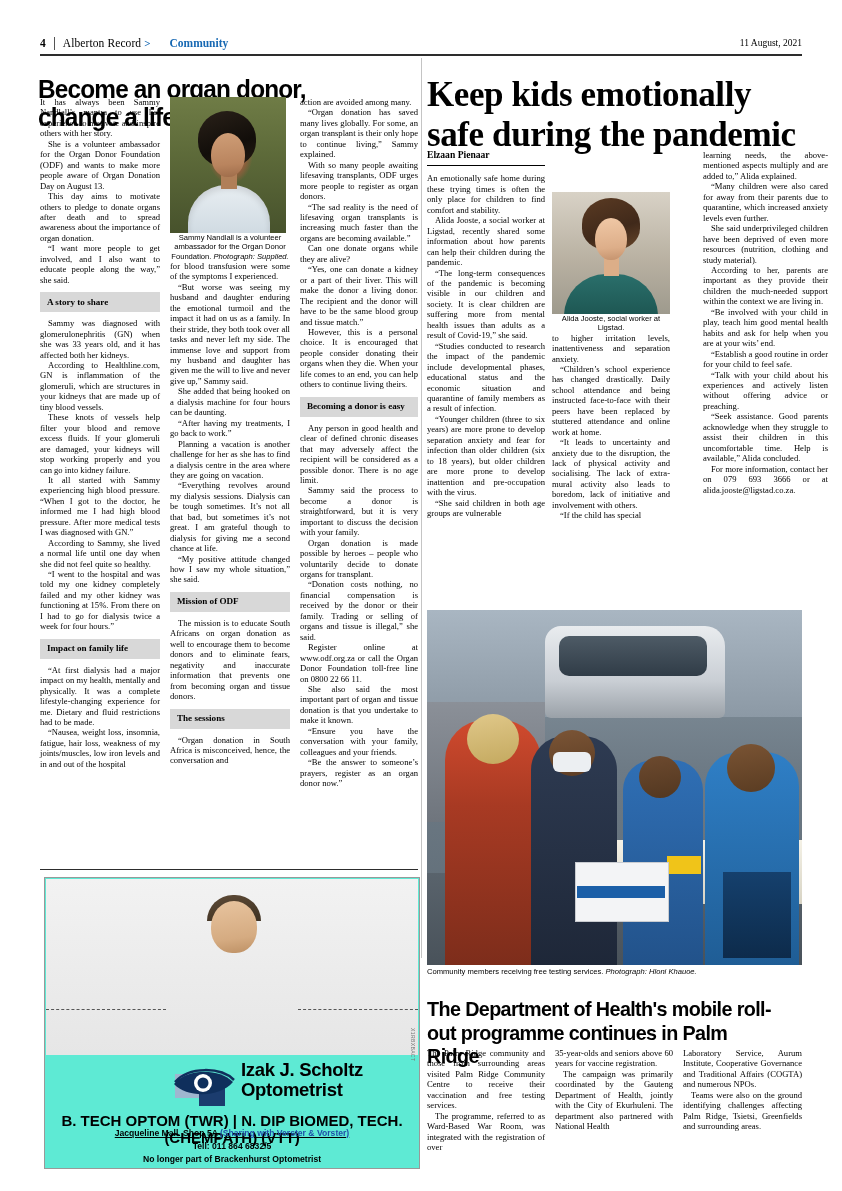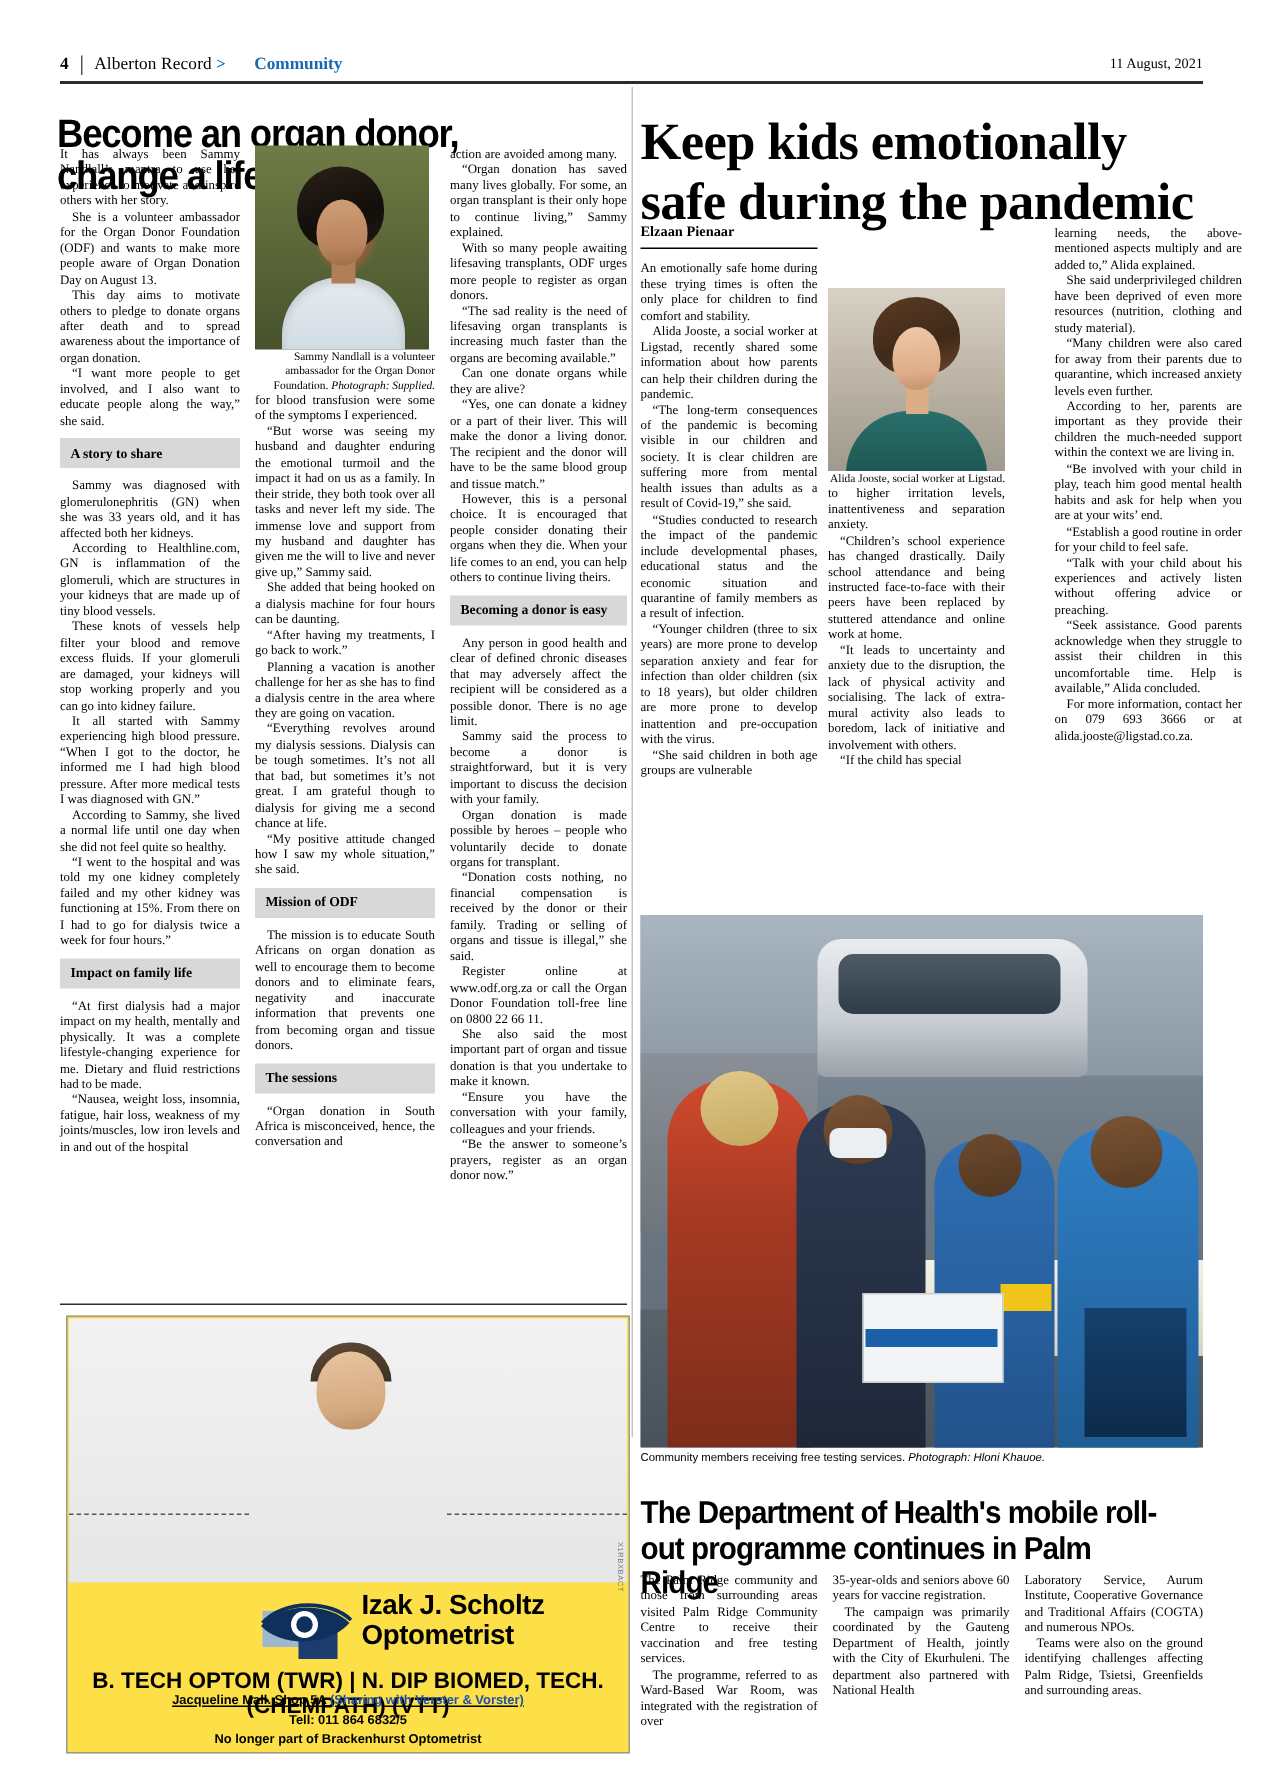--- a/index.html
+++ b/index.html
@@ -106,25 +106,25 @@
     font-weight: bold;
     font-size: 9.6px;
     border-bottom: 1.4px solid #000;
     padding-bottom: 5px;
     margin-bottom: 7px;
     text-indent: 0 !important;
   }
 
   
   .caption {
-    font-family: Liberation Serif, serif;
+    font-family: Liberation Sans, sans-serif;
     font-size: 7.6px;
     line-height: 9.3px;
     margin: 4px 0 9px 0;
-    text-align: right;
+    text-align: center;
     text-indent: 0 !important;
   }
   .caption em { font-style: italic; }
 
   
   .photo { display:block; position: relative; overflow: hidden; }
 
   
   #photo-sammy {
     width: 116px; height: 136px;
@@ -245,21 +245,21 @@
     font-weight: bold; font-size: 21px; line-height: 1.12;
     letter-spacing: -0.65px;
     transform: scaleX(0.94); transform-origin: left center;
   }
 
   
   #advert {
     position: absolute; left: 44px; top: 877px;
     width: 374px; height: 290px;
     border: 1px solid #999;
-    background: #fde047;
+    background: #5eead4;
     overflow: hidden;
   }
   .ad-photo {
     position: absolute; left: 1px; top: 1px; width: 372px; height: 176px;
     background: linear-gradient(180deg,#f2f2f2 0%,#e6e6e6 100%);
     overflow: hidden;
   }
   .ad-person-head {
     position:absolute; left: 165px; top: 22px; width: 46px; height: 52px;
     border-radius: 50% 50% 46% 46%;
@@ -421,22 +421,22 @@
     </div>
     <p class="caption">Alida Jooste, social worker at Ligstad.</p>
     <p class="noindent">to higher irritation levels, inattentiveness and separation anxiety.</p>
     <p>“Children’s school experience has changed drastically. Daily school attendance and being instructed face-to-face with their peers have been replaced by stuttered attendance and online work at home.</p>
     <p>“It leads to uncertainty and anxiety due to the disruption, the lack of physical activity and socialising. The lack of extra-mural activity also leads to boredom, lack of initiative and involvement with others.</p>
     <p>“If the child has special</p>
   </div>
 
   <div class="col" style="left:677px; top:150px; width:125px;margin-left:26px;">
     <p class="noindent">learning needs, the above-mentioned aspects multiply and are added to,” Alida explained.</p>
+    <p>“Many children were also cared for away from their parents due to quarantine, which increased anxiety levels even further.</p>
     <p>She said underprivileged children have been deprived of even more resources (nutrition, clothing and study material).</p>
-    <p>“Many children were also cared for away from their parents due to quarantine, which increased anxiety levels even further.</p>
     <p>According to her, parents are important as they provide their children the much-needed support within the context we are living in.</p>
     <p>“Be involved with your child in play, teach him good mental health habits and ask for help when you are at your wits’ end.</p>
     <p>“Establish a good routine in order for your child to feel safe.</p>
     <p>“Talk with your child about his experiences and actively listen without offering advice or preaching.</p>
     <p>“Seek assistance. Good parents acknowledge when they struggle to assist their children in this uncomfortable time. Help is available,” Alida concluded.</p>
     <p>For more information, contact her on 079 693 3666 or at alida.jooste@ligstad.co.za.</p>
   </div>
 
   <div id="photo-community">
     <div class="cp-sky"></div>

